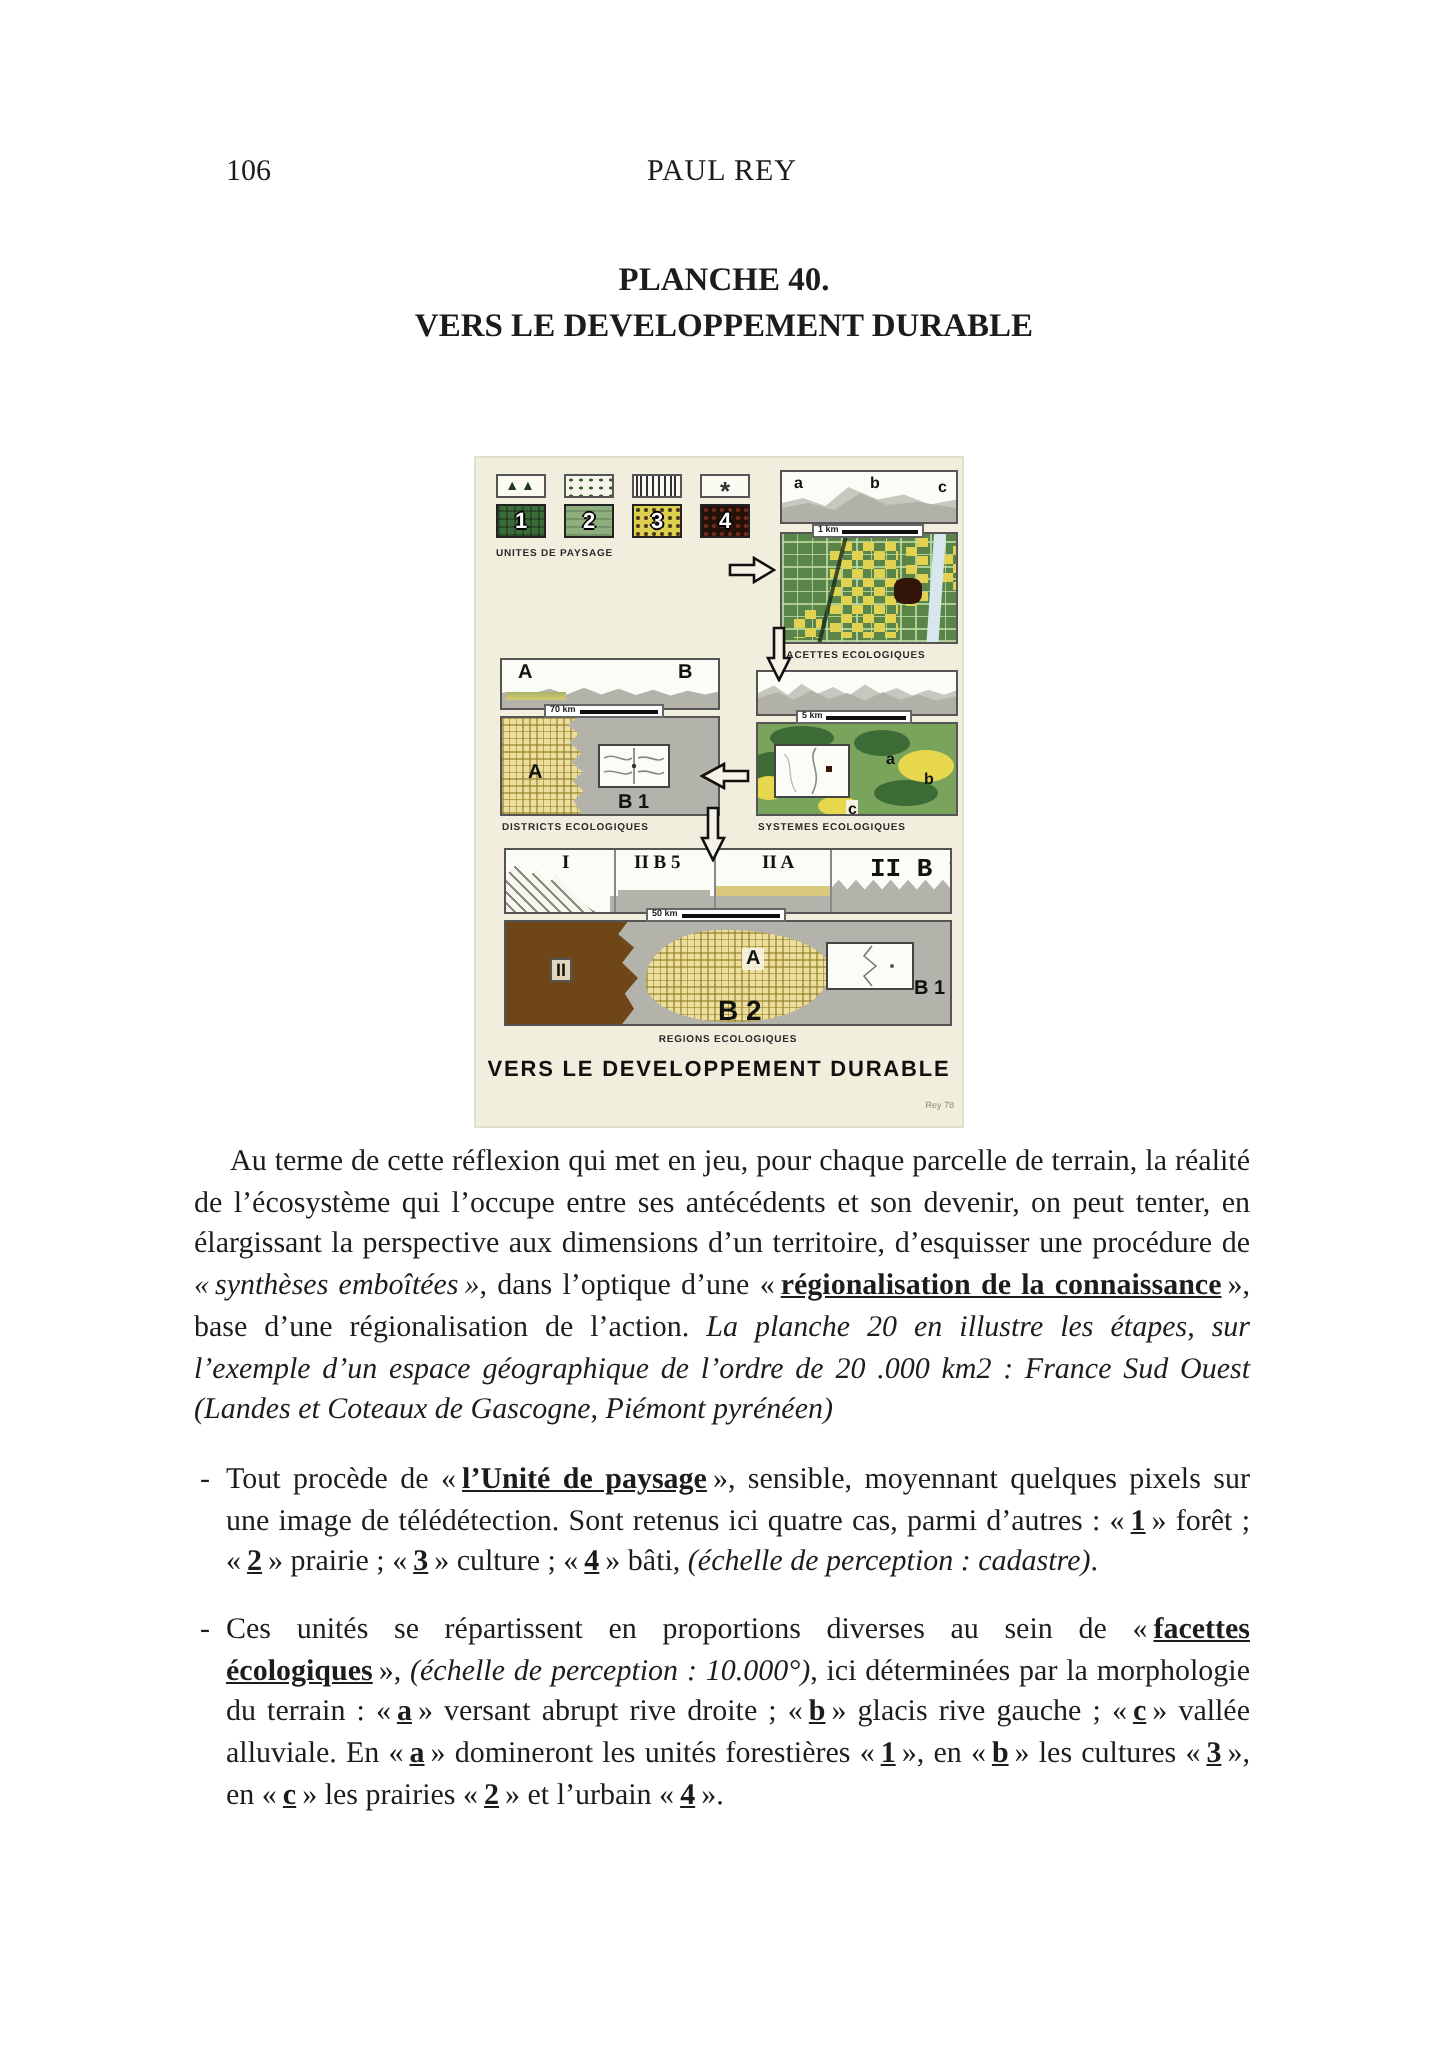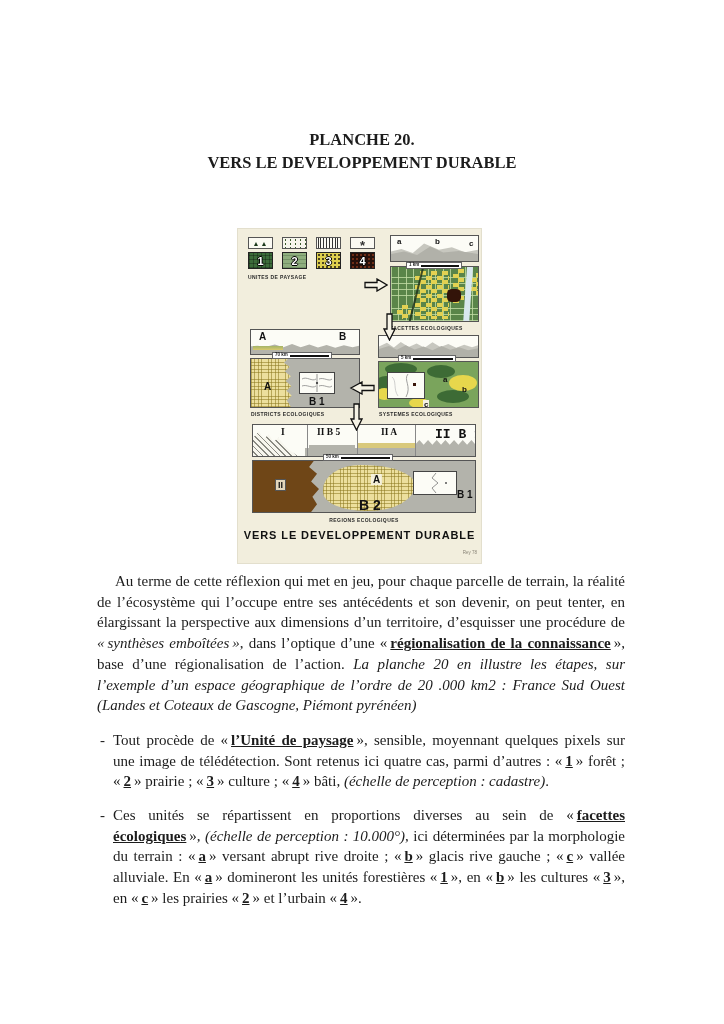--- a/index.html
+++ b/index.html
@@ -85,23 +85,27 @@
   .bullet{position:relative;padding-left:16px;margin-top:13px;}
   .bullet .dash{position:absolute;left:3px;top:0;}
   .b{font-weight:bold;text-decoration:underline;}
   .i{font-style:italic;}
 </style>
 </head>
 <body>
 
 <div class="page">
 
+  <div class="header">
+    <span class="pagenum">106</span>
+    <span class="runhead">PAUL REY</span>
+  </div>
 
   <div class="title">
-    <div>PLANCHE 20.</div>
+    <div>PLANCHE 40.</div>
     <div>VERS LE DEVELOPPEMENT DURABLE</div>
   </div>
 
   <div class="fig">
 
     <div class="chip chip1" style="left:10px;top:8px">
         <span>▲▲</span>
       </div>
     <div class="chip chip2" style="left:44px;top:8px"></div>
     <div class="chip chip3" style="left:78px;top:8px"></div>

